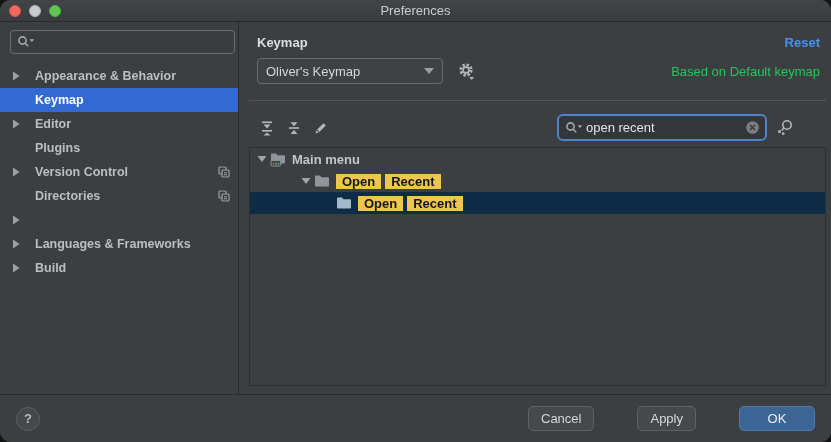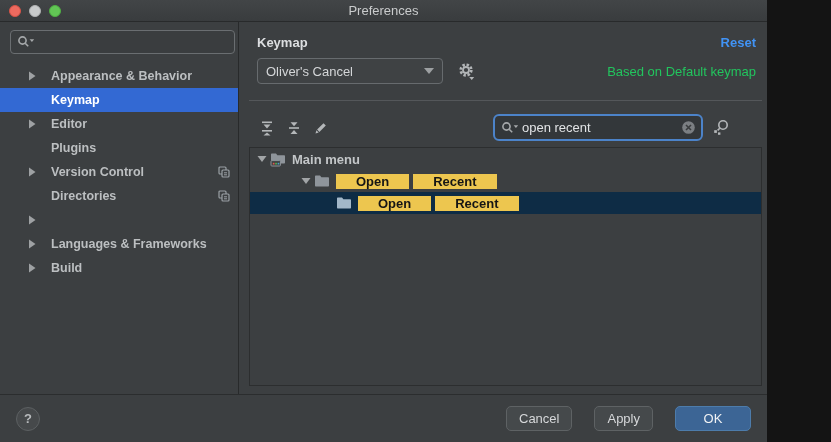--- a/index.html
+++ b/index.html
@@ -1,39 +1,39 @@
 <!DOCTYPE html>
 <html style="--selection-blue: #3369d3; --link-blue: #4193f5; --highlight-yellow: #edc64f; --tree-selection: #0e2c45; --ok-blue: #3c6595; --focus-ring: #4c83c9;"><head>
 <meta charset="utf-8">
 <style>
   html,body{margin:0;padding:0;background:#141414;}
   *{box-sizing:border-box;}
   .window{
-    width:767px;height:442px;border-radius:0;overflow:hidden;
+    width:831px;height:442px;border-radius:11px;overflow:hidden;
     display:flex;flex-direction:column;background:#3c3f41;
     font-family:"Liberation Sans","DejaVu Sans",sans-serif;font-size:13px;color:#bfc2c4;
   }
   
   .titlebar{height:22px;flex:none;position:relative;display:flex;align-items:center;justify-content:center;
     background:linear-gradient(#424547,#393c3e);border-bottom:1px solid #282a2b;}
   .titlebar .title{color:#c9cbcc;font-size:13px;}
   .lights{position:absolute;left:9px;top:5px;display:flex;gap:8px;}
   .light{width:12px;height:12px;border-radius:50%;}
   .light.red{background:#ed6a5f;border:1px solid #d55347;}
   .light.gray{background:#c8cacb;border:1px solid #b0b2b3;}
   .light.green{background:#62c655;border:1px solid #4faf43;}
   
   .body{flex:1;display:flex;min-height:0;}
   
   .sidebar{width:239px;flex:none;border-right:1px solid #282a2b;display:flex;flex-direction:column;padding-top:8px;}
   .sb-search{height:24px;margin:0 3px 10px 10px;border:1px solid #6a6e71;border-radius:4px;
     display:flex;align-items:center;padding:0 5px;background:#3a3d3f;}
   .sb-search input{flex:1;border:none;background:transparent;outline:none;color:#d8dadc;
     font-family:inherit;font-size:13px;min-width:0;}
-  .sb-item{height:24px;display:flex;align-items:center;padding-left:28px;cursor:default;}
+  .sb-item{height:24px;display:flex;align-items:center;padding-left:12px;cursor:default;}
   .sb-arrow{width:10px;flex:none;display:flex;align-items:center;}
   .sb-label{margin-left:13px;font-weight:bold;font-size:12.5px;color:#bcbfc1;white-space:nowrap;}
   .sb-item.selected{background:var(--selection-blue,#3369d3);}
   .sb-item.selected .sb-label{color:#ffffff;}
   .sb-badge{margin-left:auto;margin-right:7px;display:flex;align-items:center;}
   
   .main{flex:1;display:flex;flex-direction:column;min-width:0;}
   .main-header{display:flex;align-items:baseline;margin:13px 11px 0 18px;}
   .main-title{font-weight:bold;color:#dcdee0;}
   .reset-link{margin-left:auto;font-weight:bold;color:var(--link-blue,#4193f5);cursor:pointer;}
@@ -56,30 +56,30 @@
   .clear-btn{flex:none;display:flex;cursor:pointer;}
   .shortcut-btn{margin-left:9px;color:#b4b7b9;display:flex;cursor:pointer;}
   
   .tree{flex:1;margin:6px 5px 8px 10px;border:1px solid #2c2e2f;background:#3c3f41;overflow:hidden;font-weight:bold;}
   .trow{height:22px;display:flex;align-items:center;padding-left:4px;cursor:default;white-space:nowrap;}
   .trow.ind1{padding-left:26px;} .trow.ind2{padding-left:48px;} .trow.ind3{padding-left:70px;}
   .trow.selected{background:var(--tree-selection,#0e2c45);}
   .t-arrow{width:16px;flex:none;display:flex;justify-content:center;align-items:center;}
   .t-icon{width:18px;flex:none;display:flex;align-items:center;margin-right:4px;}
   .t-label{color:#c3c6c8;}
-  .hl{background:var(--highlight-yellow,#edc64f);color:#151515;padding:0 20px;margin-right:4px;}
+  .hl{background:var(--highlight-yellow,#edc64f);color:#151515;padding:0 6px;margin-right:4px;}
   
   .footer{height:48px;flex:none;border-top:1px solid #2b2d2e;display:flex;align-items:center;
     padding:0 16px;background:#3c3f41;}
   .help-btn{width:24px;height:24px;border-radius:50%;background:#46494b;border:1px solid #5c6062;
     color:#b8bbbd;display:flex;align-items:center;justify-content:center;font-weight:bold;cursor:pointer;}
   .btns{margin-left:auto;display:flex;gap:22px;}
   .btn{height:25px;min-width:56px;padding:0 12px;border-radius:5px;border:1px solid #5e6264;
     background:#45494b;color:#d6d8da;display:flex;align-items:center;justify-content:center;
-    font-size:13px;cursor:pointer;}
+    font-size:13px;cursor:pointer;margin-left:21px;}
   .btn.primary{background:var(--ok-blue,#3c6595);border-color:#4d7cab;min-width:76px;color:#f0f2f4;}
 </style>
 </head>
 <body>
 
 <div class="window">
 
   <div class="titlebar">
     <div class="lights">
       <div class="light red"></div>
@@ -179,21 +179,21 @@
     </div>
 
     <div class="main">
       <div class="main-header">
         <span class="main-title">Keymap</span>
         <span class="reset-link">Reset</span>
       </div>
 
       <div class="keymap-row">
         <div class="select">
-          <span>Oliver's Cancel</span>
+          <span>Oliver's Keymap</span>
           <span class="caret"></span>
         </div>
         <span class="gear-btn">
           <svg width="19" height="19" viewBox="0 0 19 19">
               <circle cx="9" cy="8" r="5.3" fill="none" stroke="currentColor" stroke-width="2.7" stroke-dasharray="2.4 1.75"></circle>
               <circle cx="9" cy="8" r="3" fill="none" stroke="currentColor" stroke-width="1.8"></circle>
               <path d="M12.2 15h5l-2.5 3z" fill="currentColor"></path>
             </svg>
         </span>
         <span class="based-on">Based on Default keymap</span>

